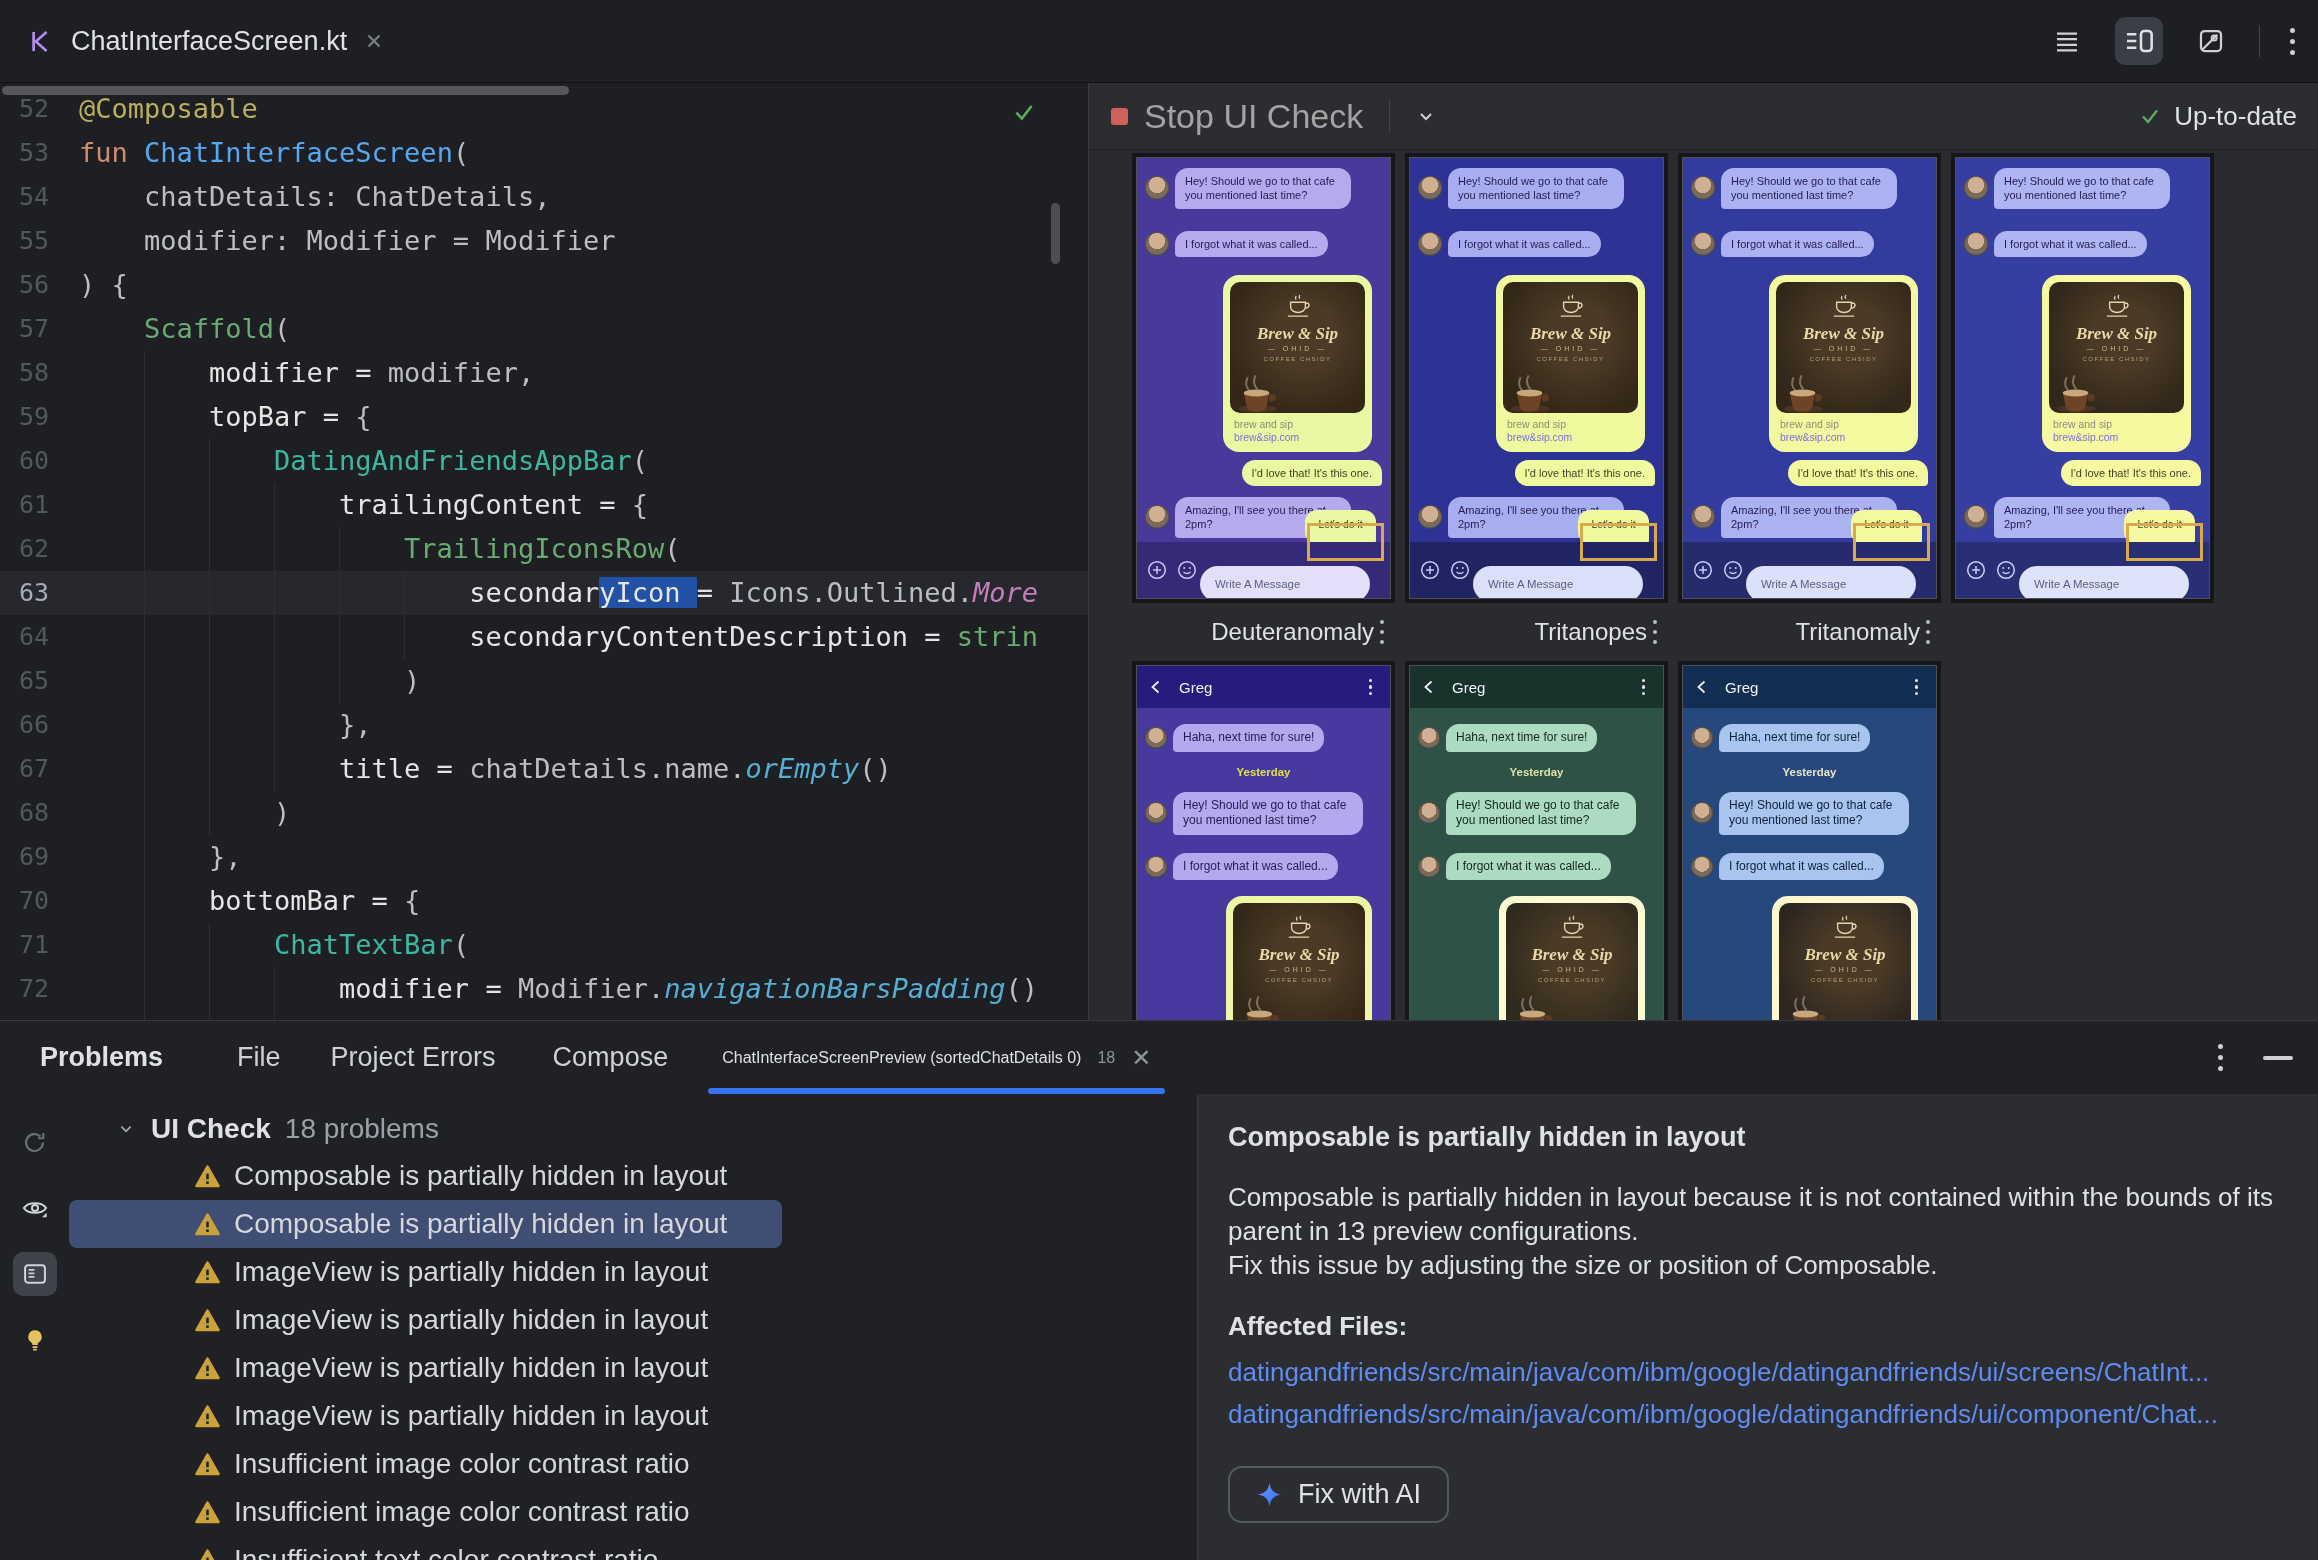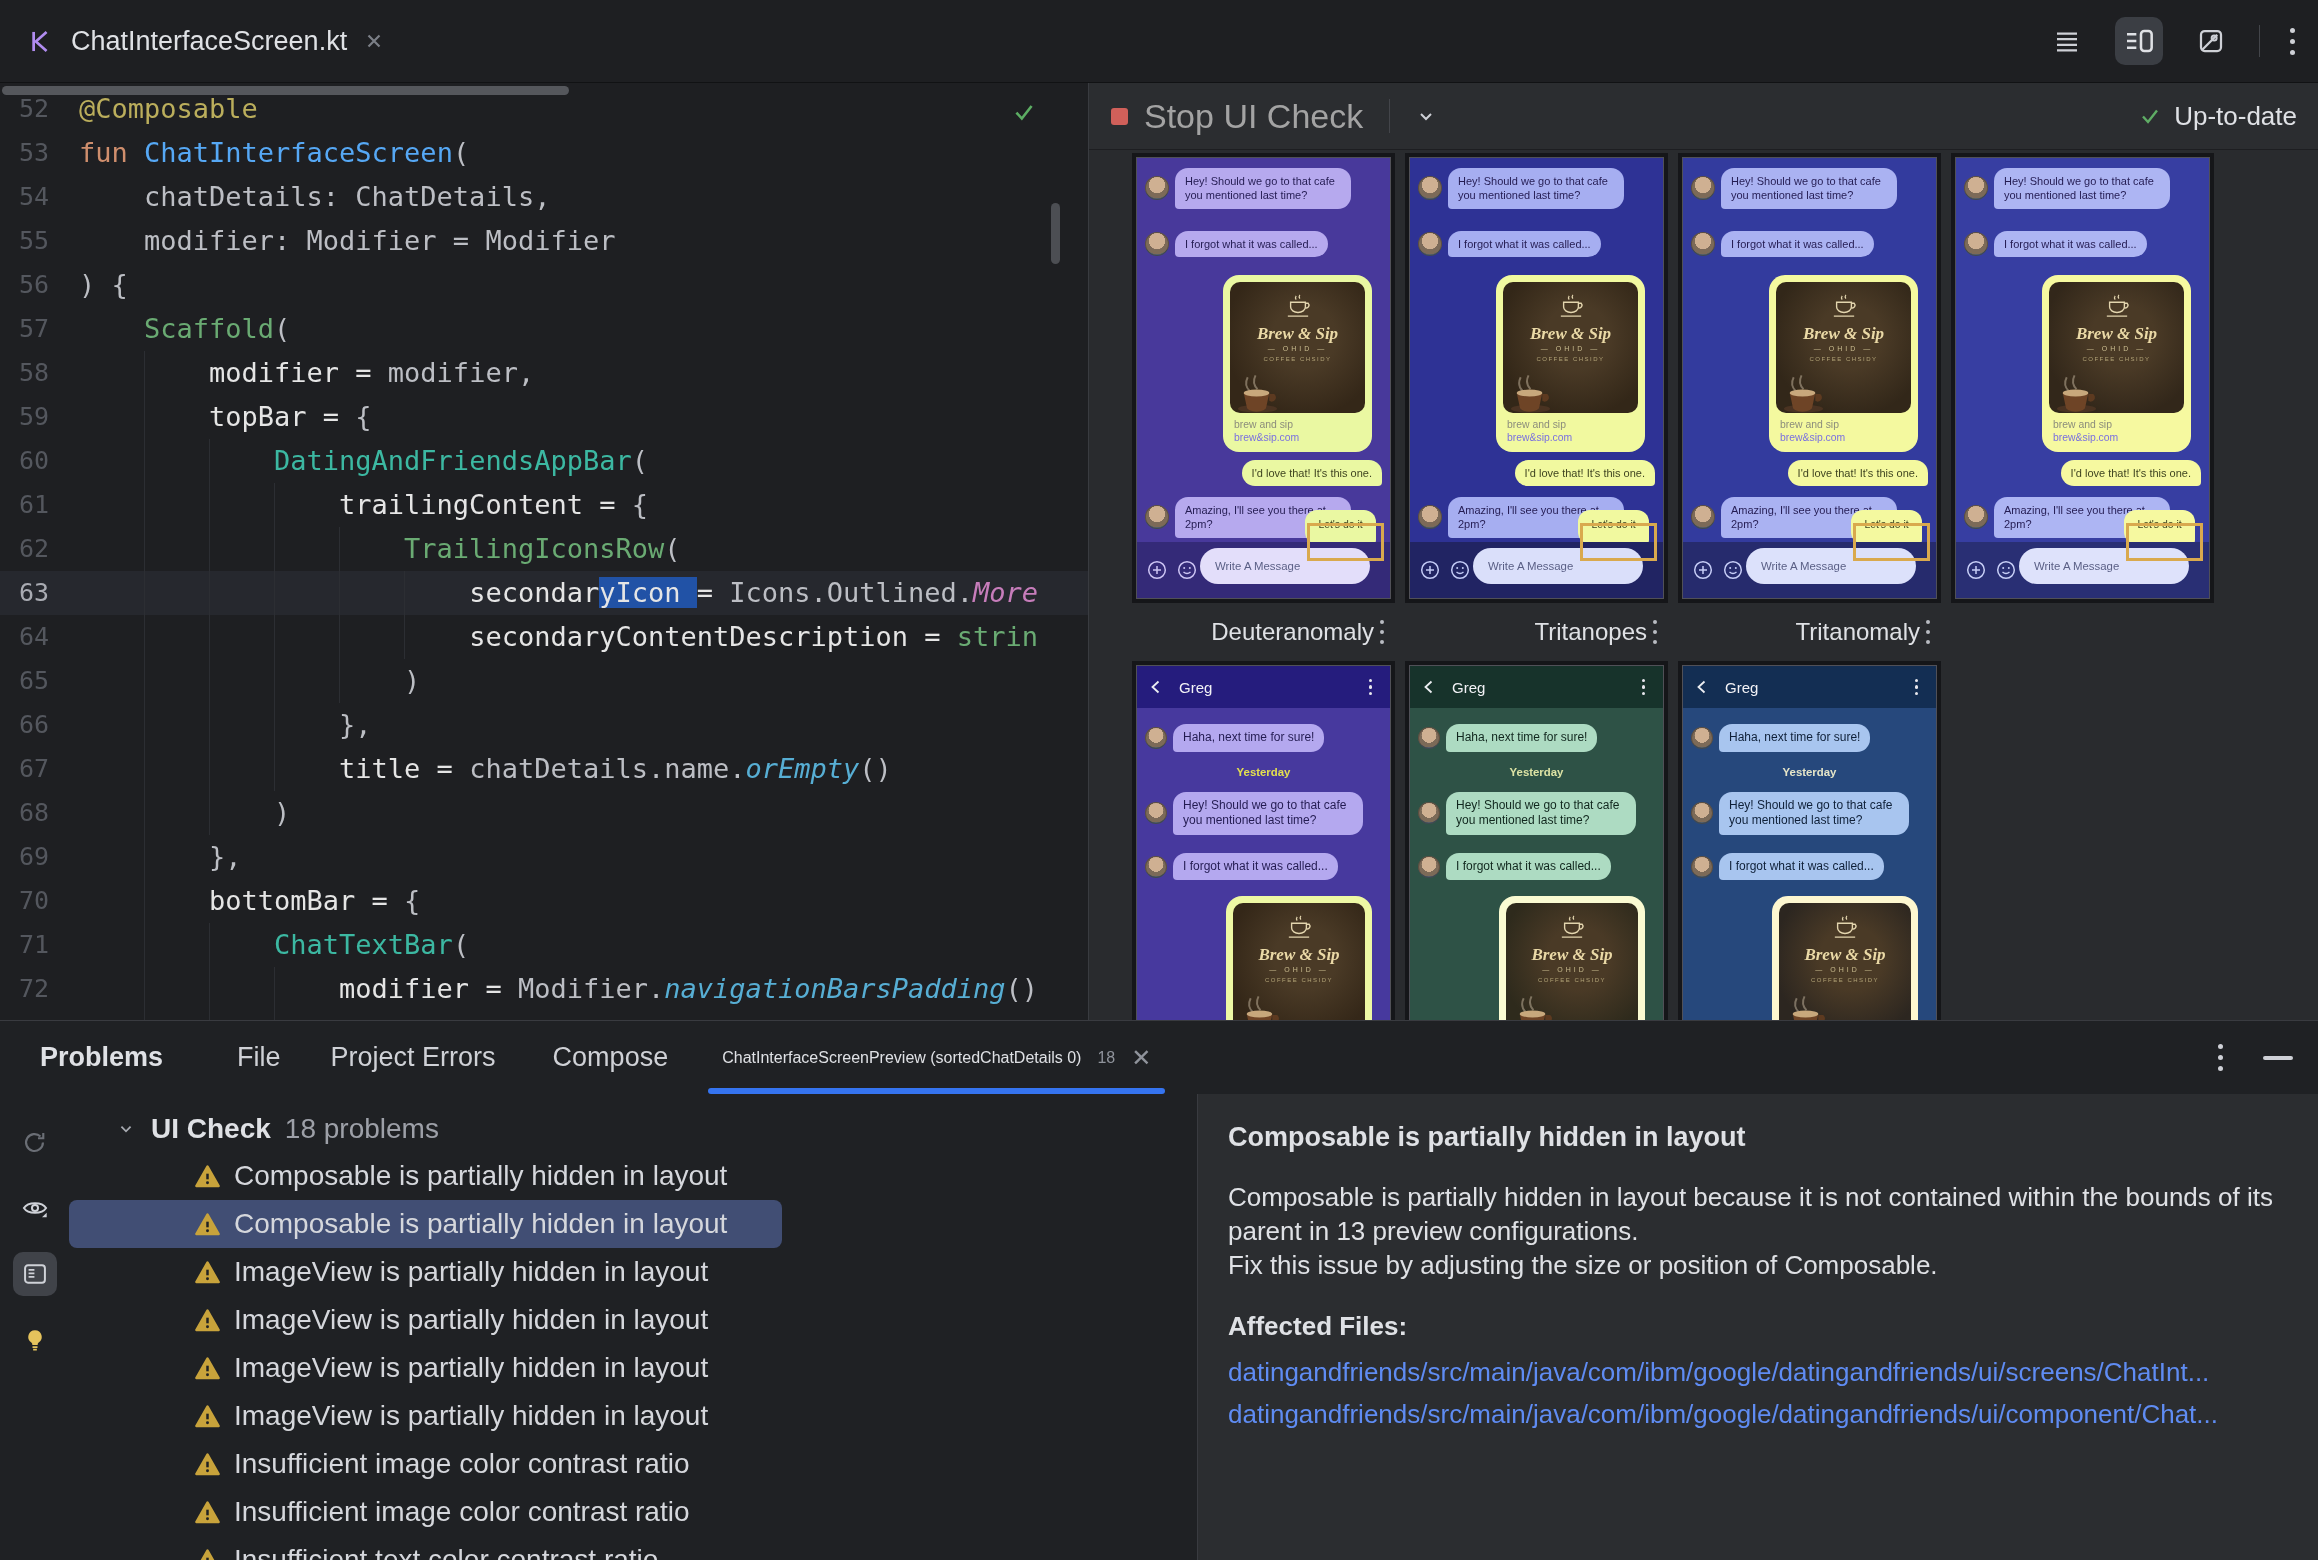--- a/index.html
+++ b/index.html
@@ -80,21 +80,21 @@
              font-size:17px; color:#ead9a6; margin-top:2px; }
   .bssub { font-size:7px; letter-spacing:3px; color:#cbbd90; margin-top:1px; }
   .bstag { font-size:6px; letter-spacing:1.5px; color:#b2a377; margin-top:4px; }
   .bscup { margin-top:12px; }
   .bscoffee { position:absolute; left:2px; bottom:0; }
   .bscap { font-size:10.4px; color:#8c8d7c; margin:6px 0 0 4px; }
   .bslink { font-size:10.4px; color:#7a70e0; margin:2px 0 2px 4px; }
   
   .pbar { position:absolute; left:0; right:0; bottom:0; height:56px; z-index:2; display:flex; align-items:center; }
   .pbar svg { margin-left:10px; flex:none; }
-  .pill { position:absolute; left:63px; top:6px; width:170px; height:36px; border-radius:18px;
+  .pill { position:absolute; left:63px; top:24px; width:170px; height:36px; border-radius:18px;
           font-size:11.4px; color:#5a5f85; line-height:36px; padding-left:15px; }
   .lets { position:absolute; right:14px; top:352px; width:71px; height:34px; border-radius:12px;
           border-bottom-right-radius:4px; font-size:10.4px; text-align:center; padding-top:9px; z-index:1; }
   .warnbox { position:absolute; right:6px; top:365px; width:77px; height:38px;
              border:3px solid #d9a94e; z-index:3; }
   
   .ptop { height:42px; display:flex; align-items:center; padding:0 12px; gap:16px; }
   .ptop .back { display:flex; }
   .ptop .nm { font-size:15px; color:#f2f2f6; flex:1; }
   .ptop .kebab { gap:3px; } .ptop .kebab i { width:3.5px; height:3.5px; background:#e8e8ee; }
@@ -728,17 +728,31 @@
       <div id="pdivider"></div>
       <div id="pdetail">
         <div class="dt">Composable is partially hidden in layout</div>
         <div class="db">Composable is partially hidden in layout because it is not contained within the bounds of its parent in 13 preview configurations.</div>
         <div class="db">Fix this issue by adjusting the size or position of Composable.</div>
         <div class="aff">Affected Files:</div>
         <div id="flinks">
             <div class="flink">datingandfriends/src/main/java/com/ibm/google/datingandfriends/ui/screens/ChatInt...</div>
             <div class="flink">datingandfriends/src/main/java/com/ibm/google/datingandfriends/ui/component/Chat...</div>
           </div>
+        <div>
+          <button id="fixbtn">
+            <svg width="27" height="27" viewBox="0 0 24 24">
+              <defs>
+                  <linearGradient id="aig" x1="0" y1="0" x2="1" y2="1">
+                <stop offset="0" stop-color="#6e9bf7"></stop>
+                    <stop offset="1" stop-color="#2f6df2"></stop>
+              </linearGradient>
+                </defs>
+              <path d="M12 1.5 C13 8 16 11 22.5 12 C16 13 13 16 12 22.5 C11 16 8 13 1.5 12 C8 11 11 8 12 1.5 Z" fill="url(#aig)"></path>
+            </svg>
+            <span>Fix with AI</span>
+          </button>
+        </div>
       </div>
     </div>
   </div>
 </div>
 
 
 </body></html>

